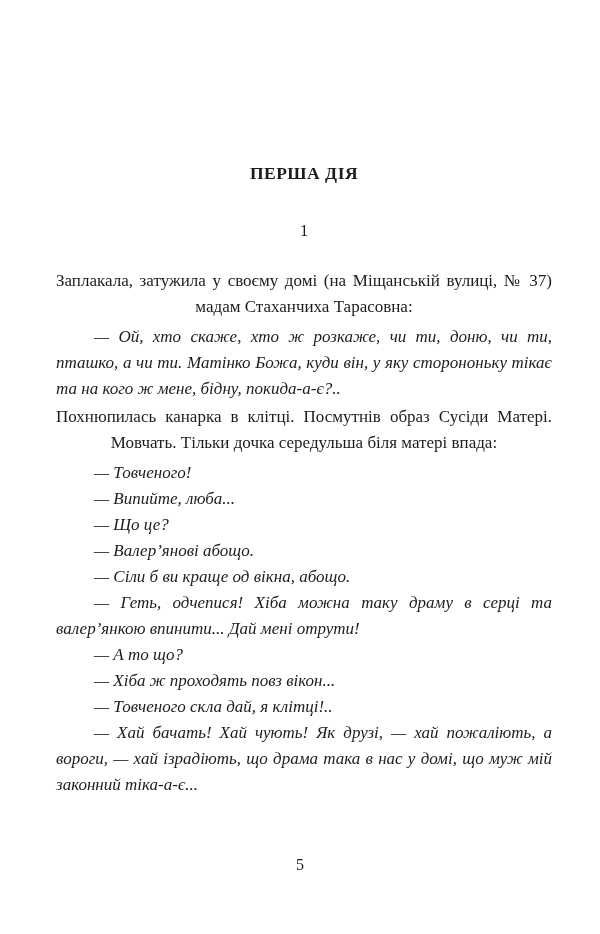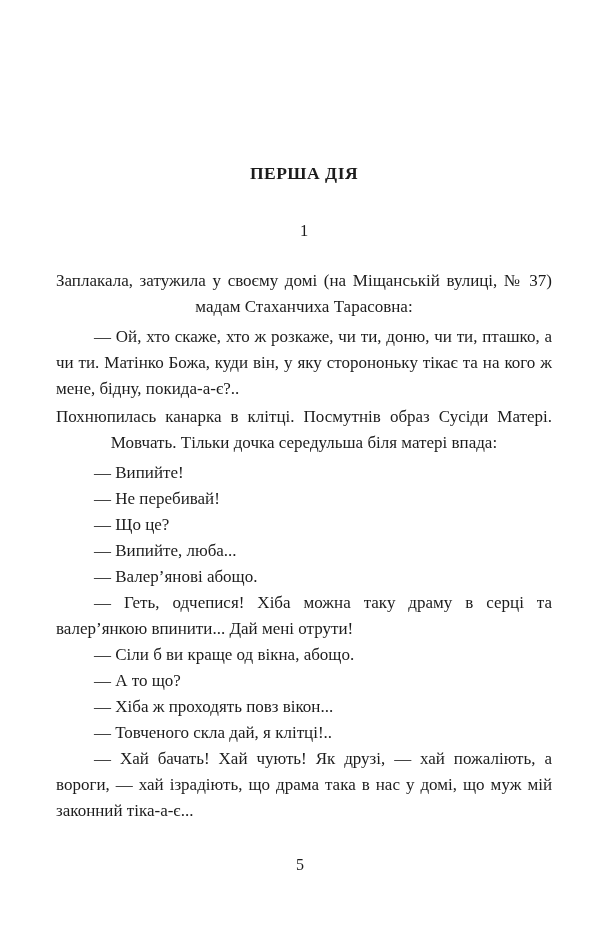--- a/index.html
+++ b/index.html
@@ -41,46 +41,46 @@
     padding: 0;
   }
   p.stage {
     text-align: justify;
     text-align-last: center;
     margin: 2px 0 4px 0;
   }
   p.dialogue {
     text-indent: 38px;
     text-align: justify;
+    font-style: italic;
   }
   .page-number {
     position: absolute;
     bottom: 56px;
     left: 0;
     width: 100%;
     text-align: center;
     font-size: 16px;
   }
 </style>
 </head>
 <body>
 
 <div class="book-page">
   <h1 class="act-title">ПЕРША ДІЯ</h1>
   <div class="scene-number">1</div>
   <div class="text-block">
       <p class="para stage">Заплакала, затужила у своєму домі (на Міщанській вулиці, № 37) мадам Стаханчиха Тарасовна:</p>
       <p class="para dialogue">— Ой, хто скаже, хто ж розкаже, чи ти, доню, чи ти, пташко, а чи ти. Матінко Божа, куди він, у яку сторононьку тікає та на кого ж мене, бідну, покида-а-є?..</p>
       <p class="para stage">Похнюпилась канарка в клітці. Посмутнів образ Сусіди Матері. Мовчать. Тільки дочка середульша біля матері впада:</p>
-      <p class="para dialogue">— Випийте!</p>
-      <p class="para dialogue">— Не перебивай!</p>
+      <p class="para dialogue">— Товченого!</p>
+      <p class="para dialogue">— Випийте, люба...</p>
       <p class="para dialogue">— Що це?</p>
-      <p class="para dialogue">— Випийте, люба...</p>
       <p class="para dialogue">— Валер’янові абощо.</p>
+      <p class="para dialogue">— Сіли б ви краще од вікна, абощо.</p>
       <p class="para dialogue">— Геть, одчепися! Хіба можна таку драму в серці та валер’янкою впинити... Дай мені отрути!</p>
-      <p class="para dialogue">— Сіли б ви краще од вікна, абощо.</p>
       <p class="para dialogue">— А то що?</p>
       <p class="para dialogue">— Хіба ж проходять повз вікон...</p>
       <p class="para dialogue">— Товченого скла дай, я клітці!..</p>
       <p class="para dialogue">— Хай бачать! Хай чують! Як друзі, — хай пожаліють, а вороги, — хай ізрадіють, що драма така в нас у домі, що муж мій законний тіка-а-є...</p>
     </div>
   <div class="page-number">5</div>
 </div>
 
 </body></html>

